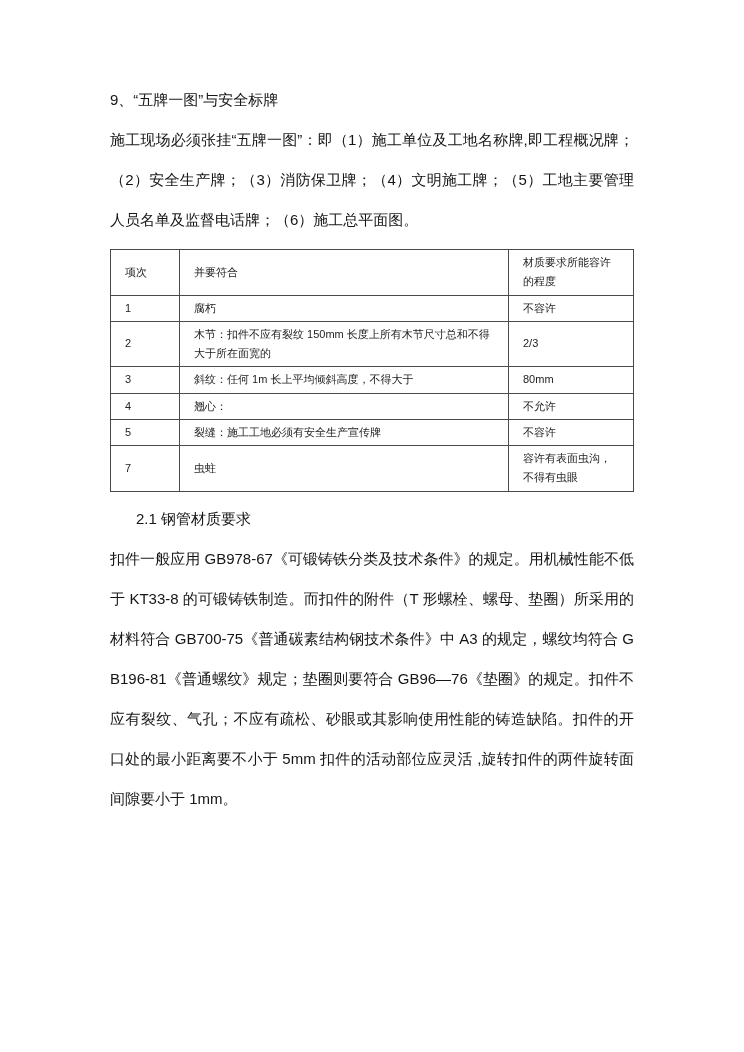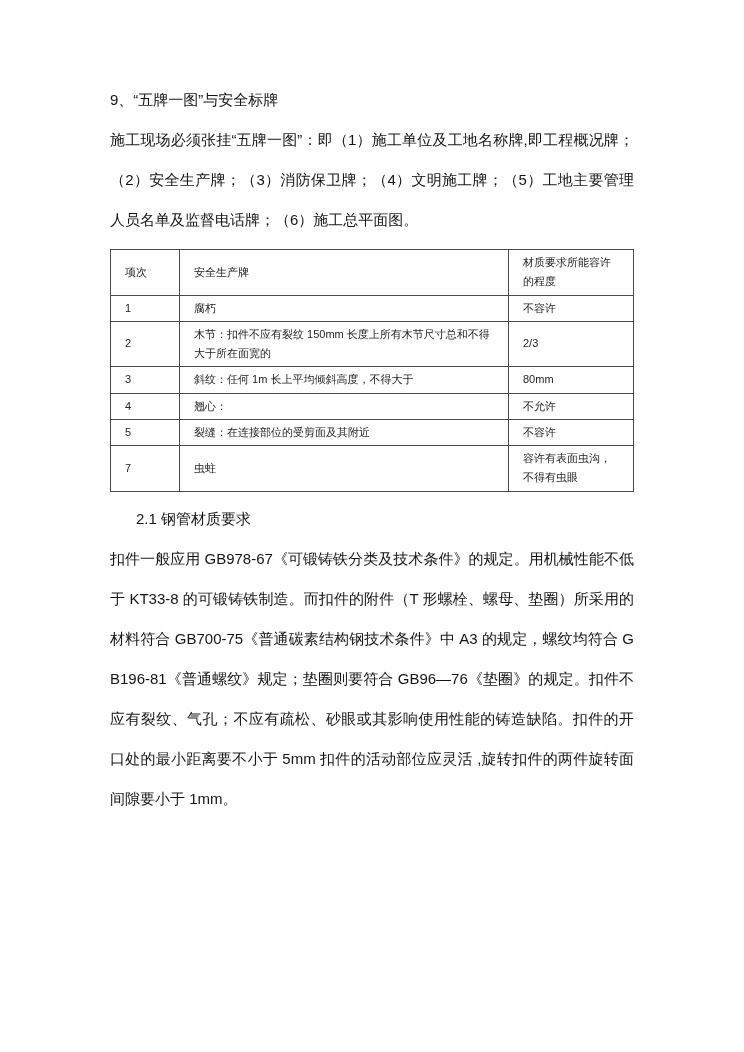--- a/index.html
+++ b/index.html
@@ -63,21 +63,21 @@
   <p class="para">施工现场必须张挂“五牌一图”：即（1）施工单位及工地名称牌,即工程概况牌；（2）安全生产牌；（3）消防保卫牌；（4）文明施工牌；（5）工地主要管理人员名单及监督电话牌；（6）施工总平面图。</p>
 
 
 
 
 
   <table class="qtable">
     <tbody>
       <tr>
         <td class="col-no">项次</td>
-        <td class="col-name">安全生产牌</td>
+        <td class="col-name">并要符合</td>
         <td class="col-allow">材质要求所能容许的程度</td>
       </tr>
       <tr>
         <td>1</td>
         <td>腐朽</td>
         <td>不容许</td>
       </tr>
       <tr>
         <td>2</td>
         <td>木节：扣件不应有裂纹 150mm 长度上所有木节尺寸总和不得大于所在面宽的</td>
@@ -88,21 +88,21 @@
         <td>斜纹：任何 1m 长上平均倾斜高度，不得大于</td>
         <td>80mm</td>
       </tr>
       <tr>
         <td>4</td>
         <td>翘心：</td>
         <td>不允许</td>
       </tr>
       <tr>
         <td>5</td>
-        <td>裂缝：在连接部位的受剪面及其附近</td>
+        <td>裂缝：施工工地必须有安全生产宣传牌</td>
         <td>不容许</td>
       </tr>
       <tr>
         <td>7</td>
         <td>虫蛀</td>
         <td>容许有表面虫沟，不得有虫眼</td>
       </tr>
     </tbody>
   </table>
 

